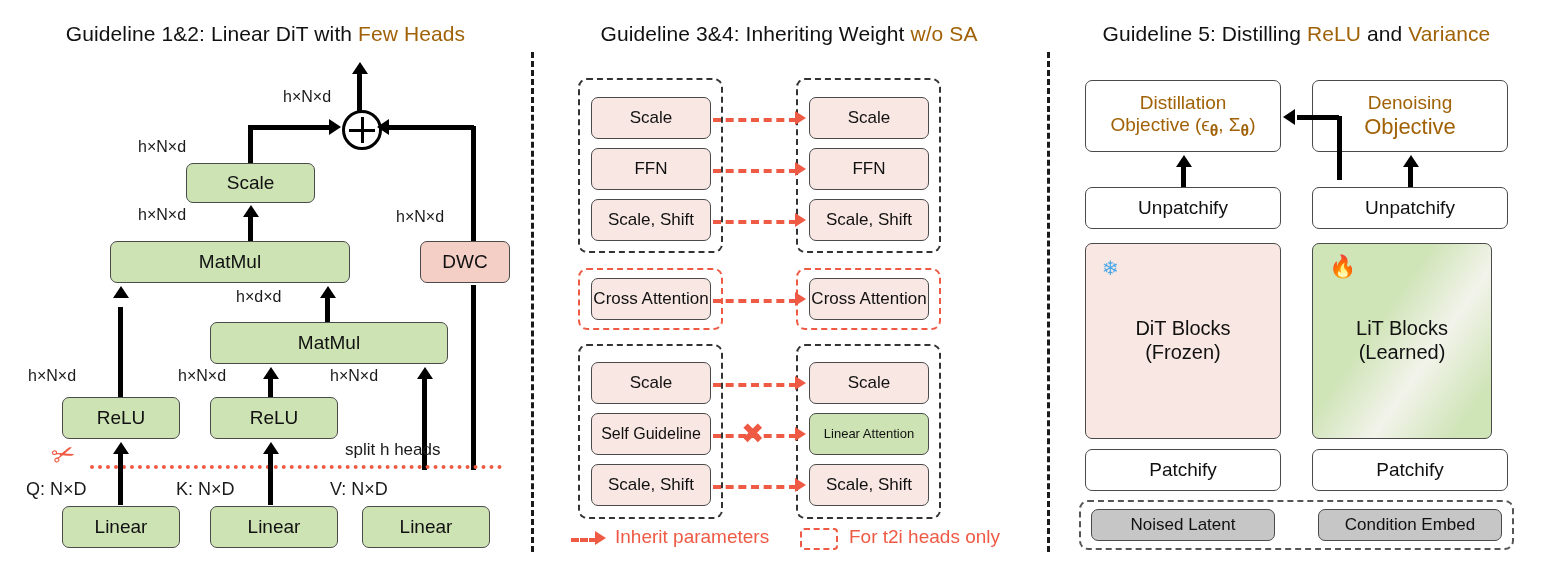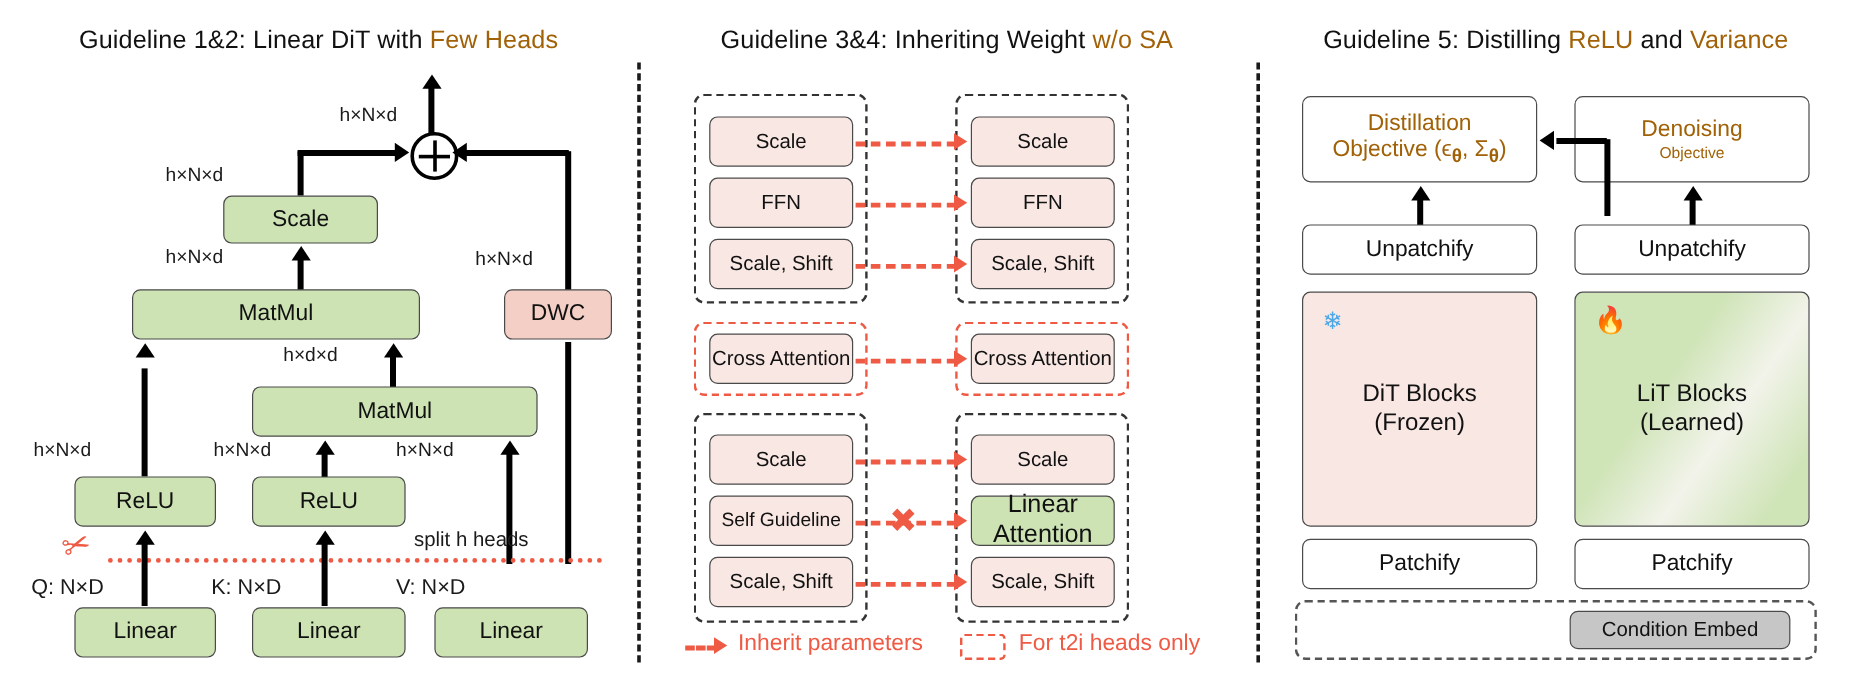--- a/index.html
+++ b/index.html
@@ -224,21 +224,21 @@
   <div class="box lpink" style="left:60px;top:413px;width:120px;height:42px;font-size:16px;">
     <span>Self Guideline</span>
   </div>
   <div class="box lpink" style="left:60px;top:464px;width:120px;height:42px;font-size:17px;">
     <span>Scale, Shift</span>
   </div>
 
   <div class="box lpink" style="left:278px;top:362px;width:120px;height:42px;font-size:17px;">
     <span>Scale</span>
   </div>
-  <div class="box green" style="left:278px;top:413px;width:120px;height:42px;font-size:21px;align-items:center;">
+  <div class="box green" style="left:278px;top:413px;width:120px;height:42px;font-size:13px;align-items:center;">
     <span>Linear Attention</span>
   </div>
   <div class="box lpink" style="left:278px;top:464px;width:120px;height:42px;font-size:17px;">
     <span>Scale, Shift</span>
   </div>
 
   <div class="inh" style="left:182px;top:383px;width:84px;"></div>
   <div class="inh-head" style="left:264px;top:376px;"></div>
   <div class="inh" style="left:182px;top:434px;width:84px;"></div>
   <div class="inh-head" style="left:264px;top:427px;"></div>
@@ -261,21 +261,21 @@
 
   <div class="box" style="left:38px;top:80px;width:196px;height:72px;flex-direction:column;">
     <span class="red" style="font-size:19px;">Distillation</span>
     <span class="red" style="font-size:19px;">
       <span>Objective (ϵ</span><sub><b class="sym">θ</b></sub><span>, Σ</span><sub><b class="sym">θ</b></sub><span>)</span>
     </span>
   </div>
 
   <div class="box" style="left:265px;top:80px;width:196px;height:72px;flex-direction:column;">
     <span class="red" style="font-size:19px;">Denoising</span>
-    <span class="red" style="font-size:13px;">Objective</span>
+    <span class="red" style="font-size:22px;">Objective</span>
   </div>
 
   <div class="p3arrow" style="left:290px;top:116px;height:64px;"></div>
   <div class="p3h" style="left:250px;top:114.5px;width:42px;"></div>
   <div class="ahead-left" style="left:236px;top:109px;"></div>
 
   <div class="p3arrow" style="left:134px;top:166px;height:22px;"></div>
   <div class="ahead-up" style="left:128.5px;top:155px;"></div>
 
   <div class="p3arrow" style="left:361px;top:166px;height:22px;"></div>
@@ -287,30 +287,33 @@
   <div class="box" style="left:265px;top:187px;width:196px;height:42px;">
     <span>Unpatchify</span>
   </div>
 
   <div class="box lpink" style="left:38px;top:243px;width:196px;height:196px;flex-direction:column;">
     <span style="font-size:20px;">DiT Blocks</span>
     <span style="font-size:20px;">(Frozen)</span>
   </div>
   <div class="snow" style="left:55px;top:258px;">❄</div>
 
-  <div class="box gradbox" style="left:265px;top:243px;width:196px;height:196px;flex-direction:column;">
+  <div class="box gradbox" style="left:265px;top:243px;width:180px;height:196px;flex-direction:column;">
     <span style="font-size:20px;">LiT Blocks</span>
     <span style="font-size:20px;">(Learned)</span>
   </div>
   <div class="fire" style="left:282px;top:256px;">🔥</div>
 
   <div class="box" style="left:38px;top:449px;width:196px;height:42px;">
     <span>Patchify</span>
   </div>
   <div class="box" style="left:265px;top:449px;width:196px;height:42px;">
     <span>Patchify</span>
   </div>
 
   <div class="group" style="left:32px;top:500px;width:435px;height:50px;border-color:#555;"></div>
-  <div class="box grey" style="left:261px;top:509px;width:184px;height:32px;font-size:17px;">
+  <div class="box grey" style="left:44px;top:509px;width:184px;height:32px;font-size:17px;">
+    <span>Noised Latent</span>
+  </div>
+  <div class="box grey" style="left:271px;top:509px;width:184px;height:32px;font-size:17px;">
     <span>Condition Embed</span>
   </div>
 </div>
 
 </body></html>

